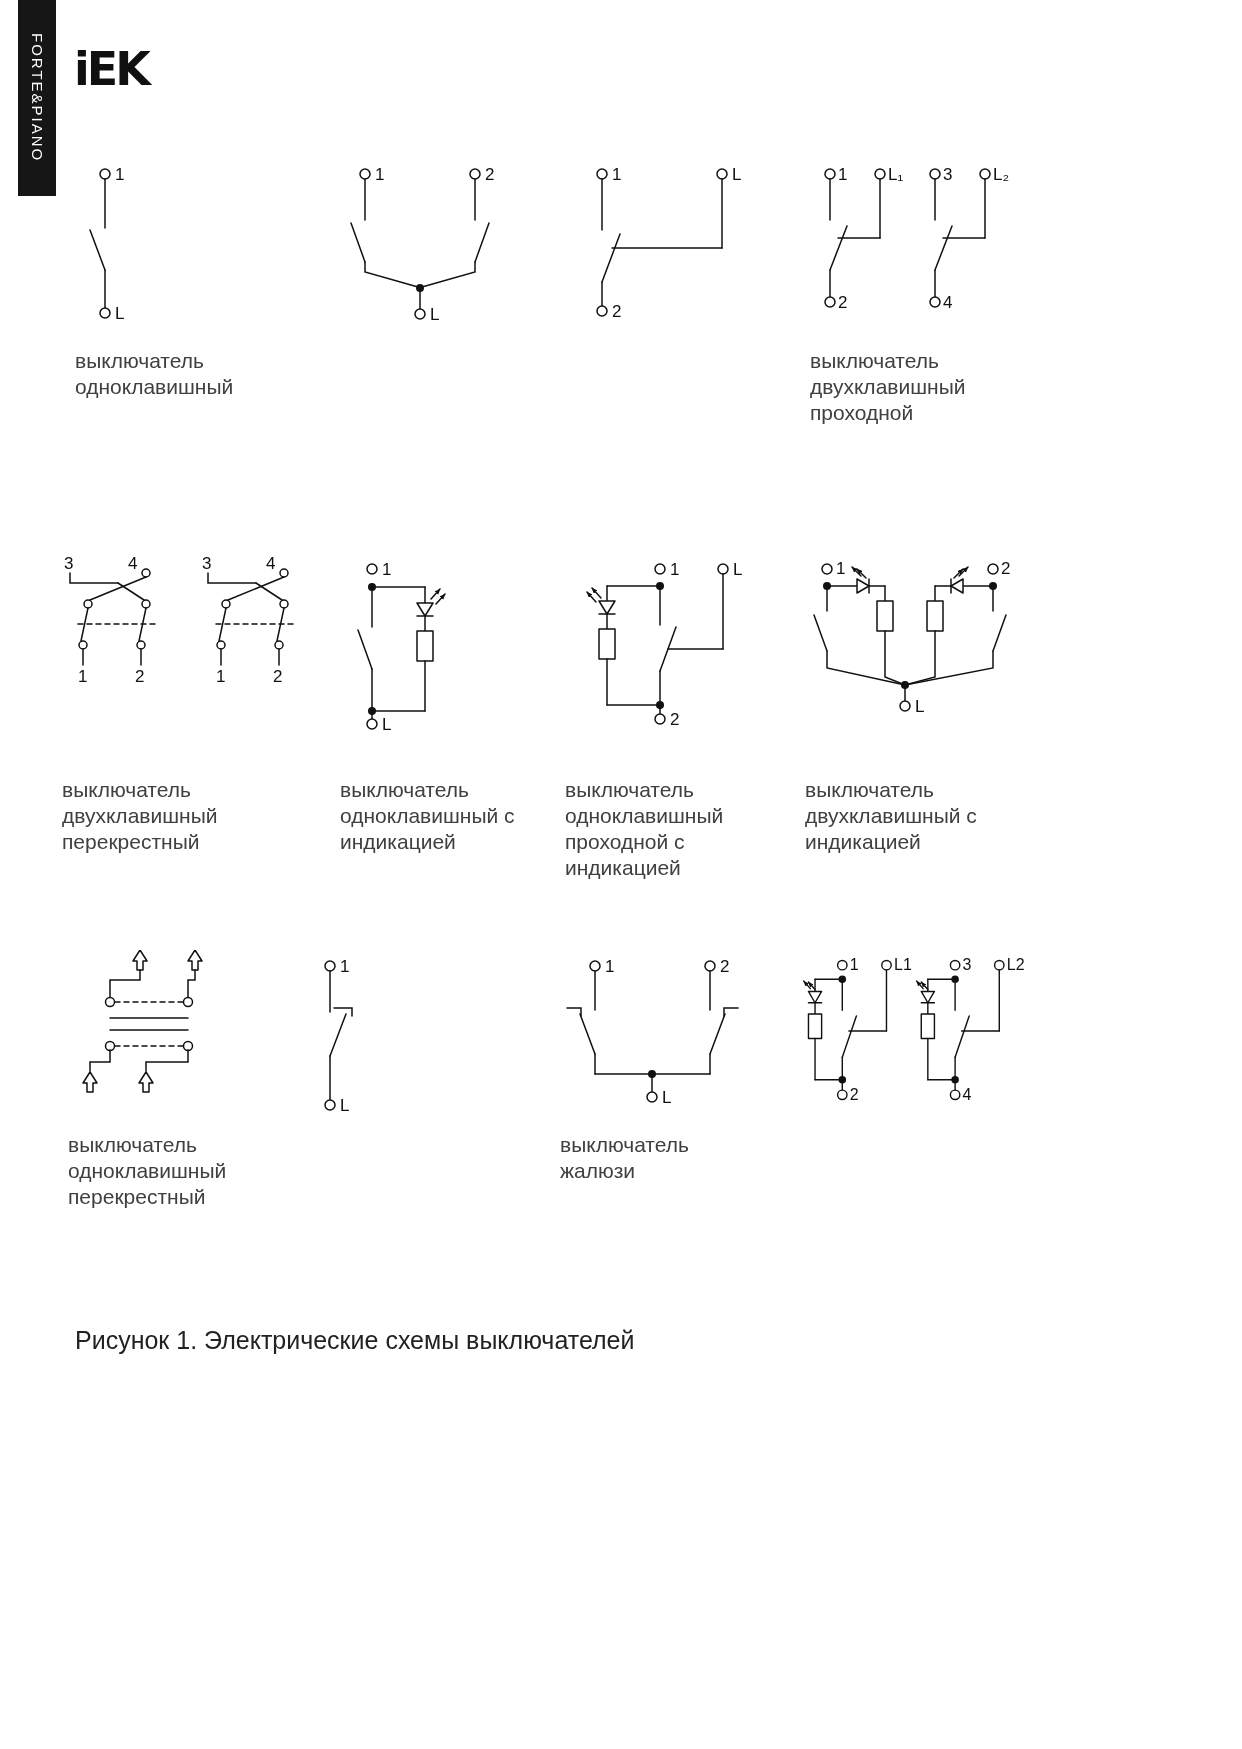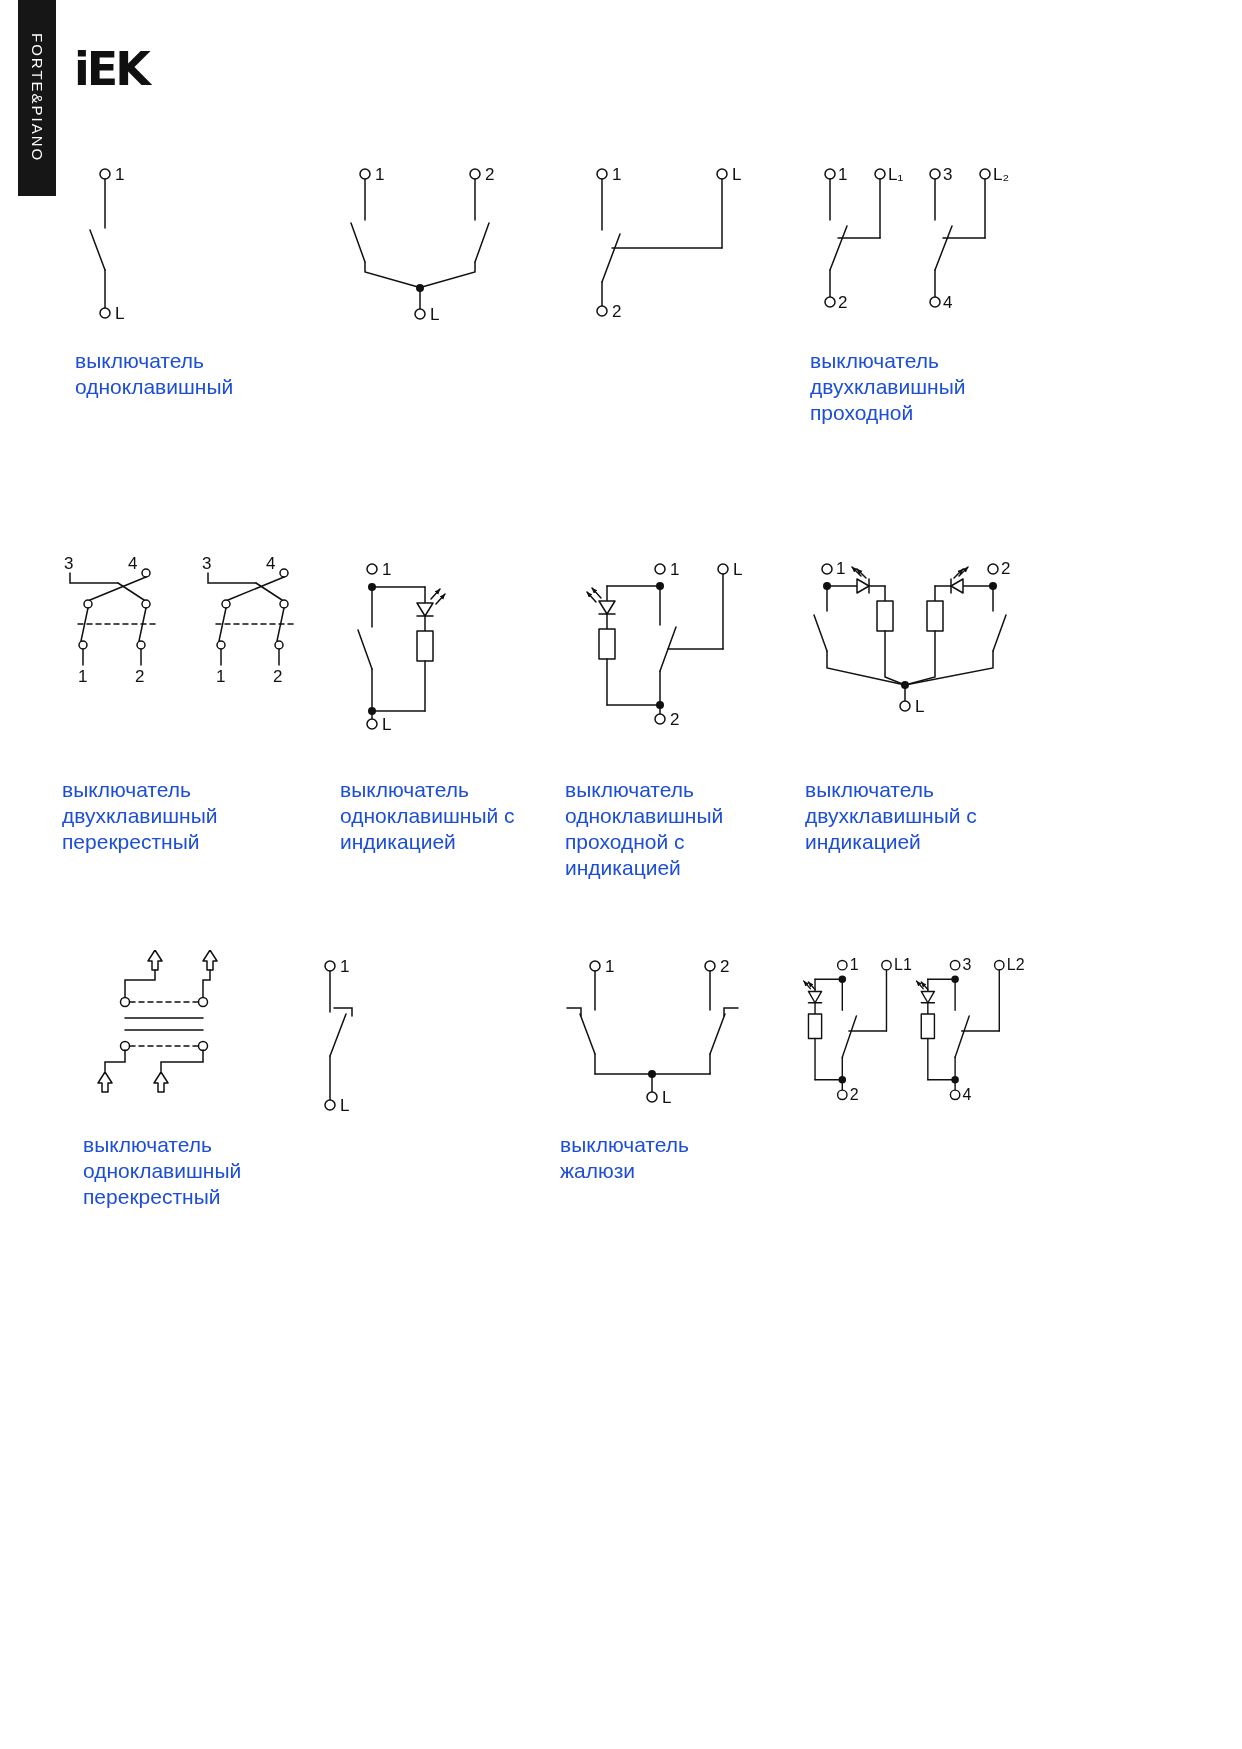--- a/index.html
+++ b/index.html
@@ -11,21 +11,21 @@
   .sidebar span{writing-mode:vertical-rl;color:#fff;font-size:15px;letter-spacing:2px;}
 
   .logo{position:absolute;left:74px;top:42px;font-size:46px;font-weight:bold;
         letter-spacing:-3px;color:#101010;font-family:"DejaVu Sans",sans-serif;}
 
   .cell{position:absolute;}
   .art{display:block;}
   .r1{height:190px;}
   .r2{height:224px;}
   .r3{height:182px;}
-  .cap{width:205px;font-size:21px;line-height:1.24;color:#1d4ed8;}
+  .cap{width:205px;font-size:21px;line-height:1.24;color:#404040;}
 
   .figcap{position:absolute;left:75px;top:1326px;font-size:25px;color:#222;}
 
   .schem line,.schem polyline{stroke:#111;stroke-width:1.5;fill:none;stroke-linecap:round;}
   .schem .dash{stroke-dasharray:5 4;}
   .schem circle.term{fill:#fff;stroke:#111;stroke-width:1.5;}
   .schem circle.dot{fill:#111;stroke:none;}
   .schem polygon,.schem rect{fill:#fff;stroke:#111;stroke-width:1.5;stroke-linejoin:round;}
   .schem text{fill:#111;stroke:none;font-size:17px;font-family:"Liberation Sans",sans-serif;}
 </style>
@@ -274,21 +274,21 @@
 
         <circle class="dot" cx="100" cy="132" r="4"></circle>
         <line x1="100" y1="132" x2="100" y2="148"></line>
         <circle class="term" cx="100" cy="153" r="5"></circle>
         <text x="110" y="159">L</text>
       </svg>
     </div>
     <div class="cap">выключатель двухклавишный с индикацией</div>
   </div>
 
-  <div class="cell" style="left:68px;top:950px;margin-left:15px;">
+  <div class="cell" style="left:68px;top:950px;">
     <div class="art r3">
       <svg class="schem" width="170" height="160" viewBox="0 0 170 160">
         <polygon points="72,0 79,11 75,11 75,20 69,20 69,11 65,11"></polygon>
         <polygon points="127,0 134,11 130,11 130,20 124,20 124,11 120,11"></polygon>
         <polyline points="72,20 72,30 42,30 42,47"></polyline>
         <polyline points="127,20 127,30 120,30 120,47"></polyline>
         <circle class="term" cx="42" cy="52" r="4.5"></circle>
         <circle class="term" cx="120" cy="52" r="4.5"></circle>
         <circle class="term" cx="42" cy="96" r="4.5"></circle>
         <circle class="term" cx="120" cy="96" r="4.5"></circle>
@@ -395,14 +395,15 @@
         <line x1="131" y1="41" x2="124" y2="33" marker-end="url(#ah)"></line>
         <line x1="136" y1="42" x2="129" y2="34" marker-end="url(#ah)"></line>
         <line x1="136" y1="56" x2="136" y2="68"></line>
         <rect x="129" y="68" width="14" height="26"></rect>
         <line x1="136" y1="94" x2="136" y2="138"></line>
         <line x1="136" y1="138" x2="165" y2="138"></line>
       </svg>
     </div>
   </div>
 
+  <div class="figcap">Рисунок 1. Электрические схемы выключателей</div>
 
 </div>
 
 </body></html>

